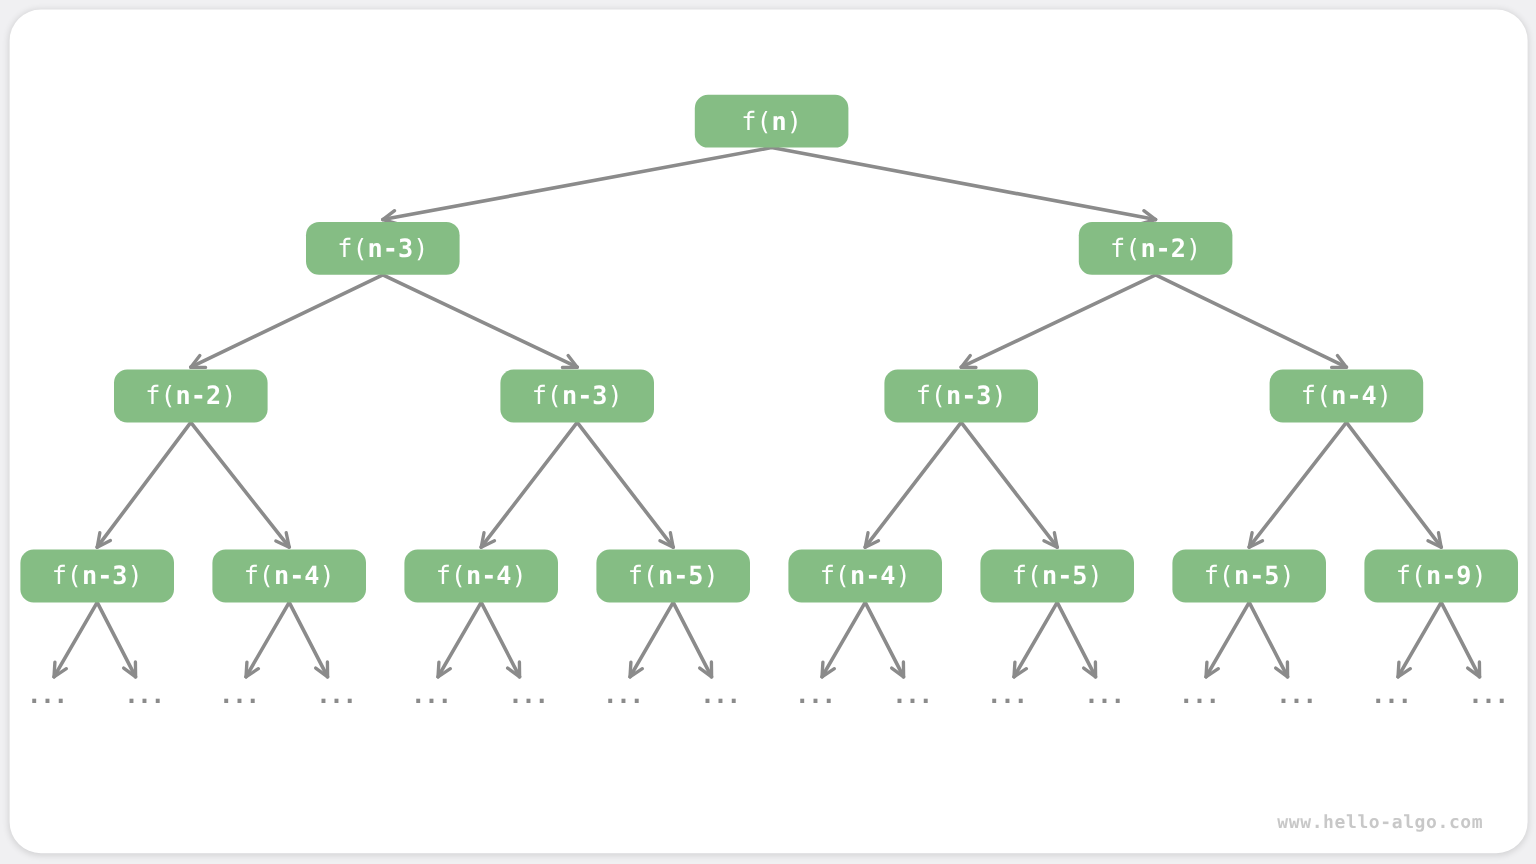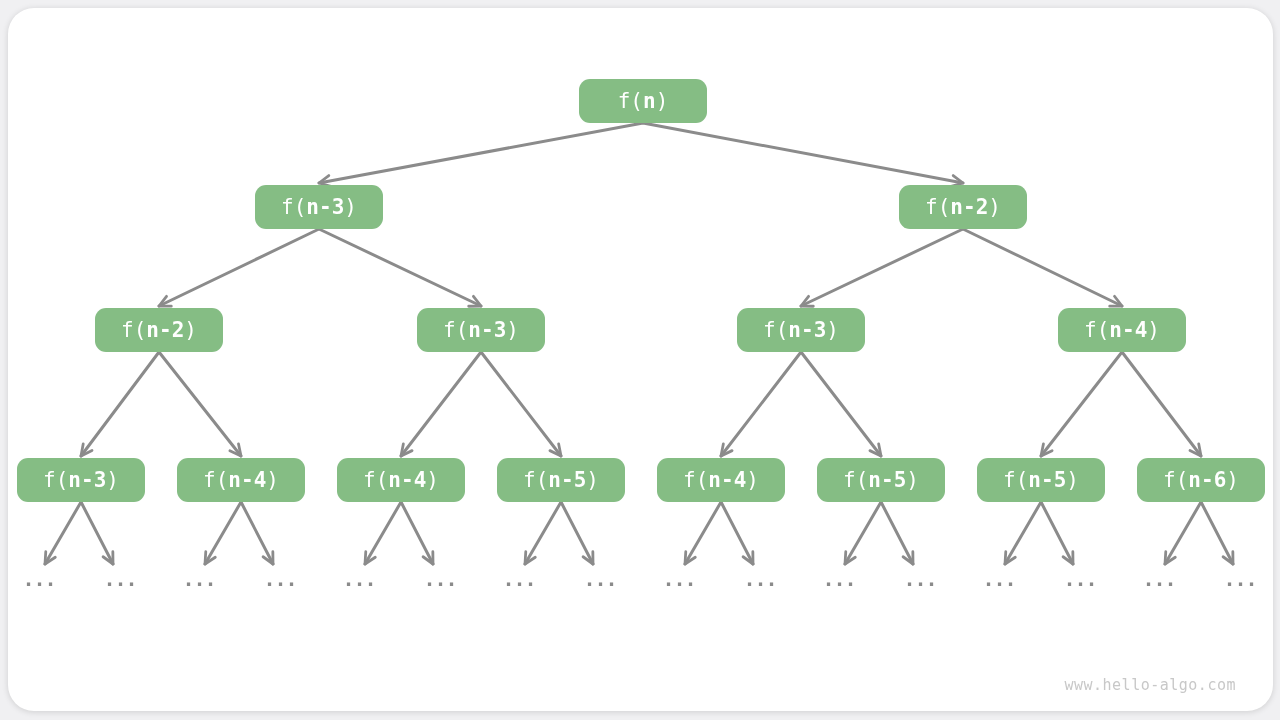--- a/index.html
+++ b/index.html
@@ -195,18 +195,18 @@
         <b>n-5</b>
         <span>)</span>
       </div>
       <div class="node" style="left: 977px; top: 458px; background: rgb(133, 189, 132); color: rgb(255, 255, 255);">
         <span>f(</span>
         <b>n-5</b>
         <span>)</span>
       </div>
       <div class="node" style="left: 1137px; top: 458px; background: rgb(133, 189, 132); color: rgb(255, 255, 255);">
         <span>f(</span>
-        <b>n-6</b>
+        <b>n-9</b>
         <span>)</span>
       </div>
     </div>
-  <div class="watermark" style="color: rgb(200, 200, 200);">www.hello-algo.com</div>
+  <div class="watermark" style="color: rgb(200, 200, 200); font-weight: bold;">www.hello-algo.com</div>
 </div>
 
 </body></html>

